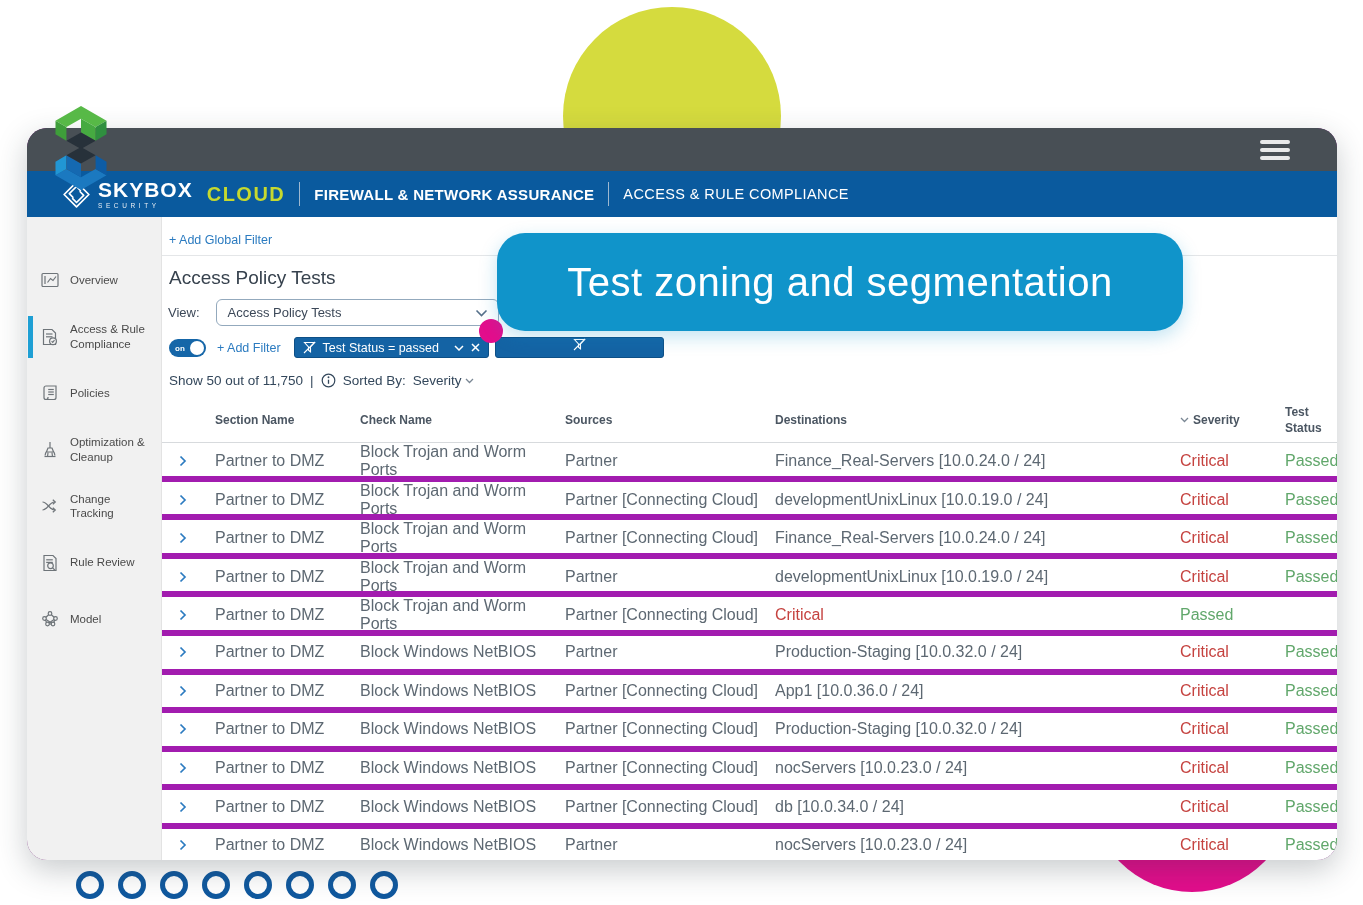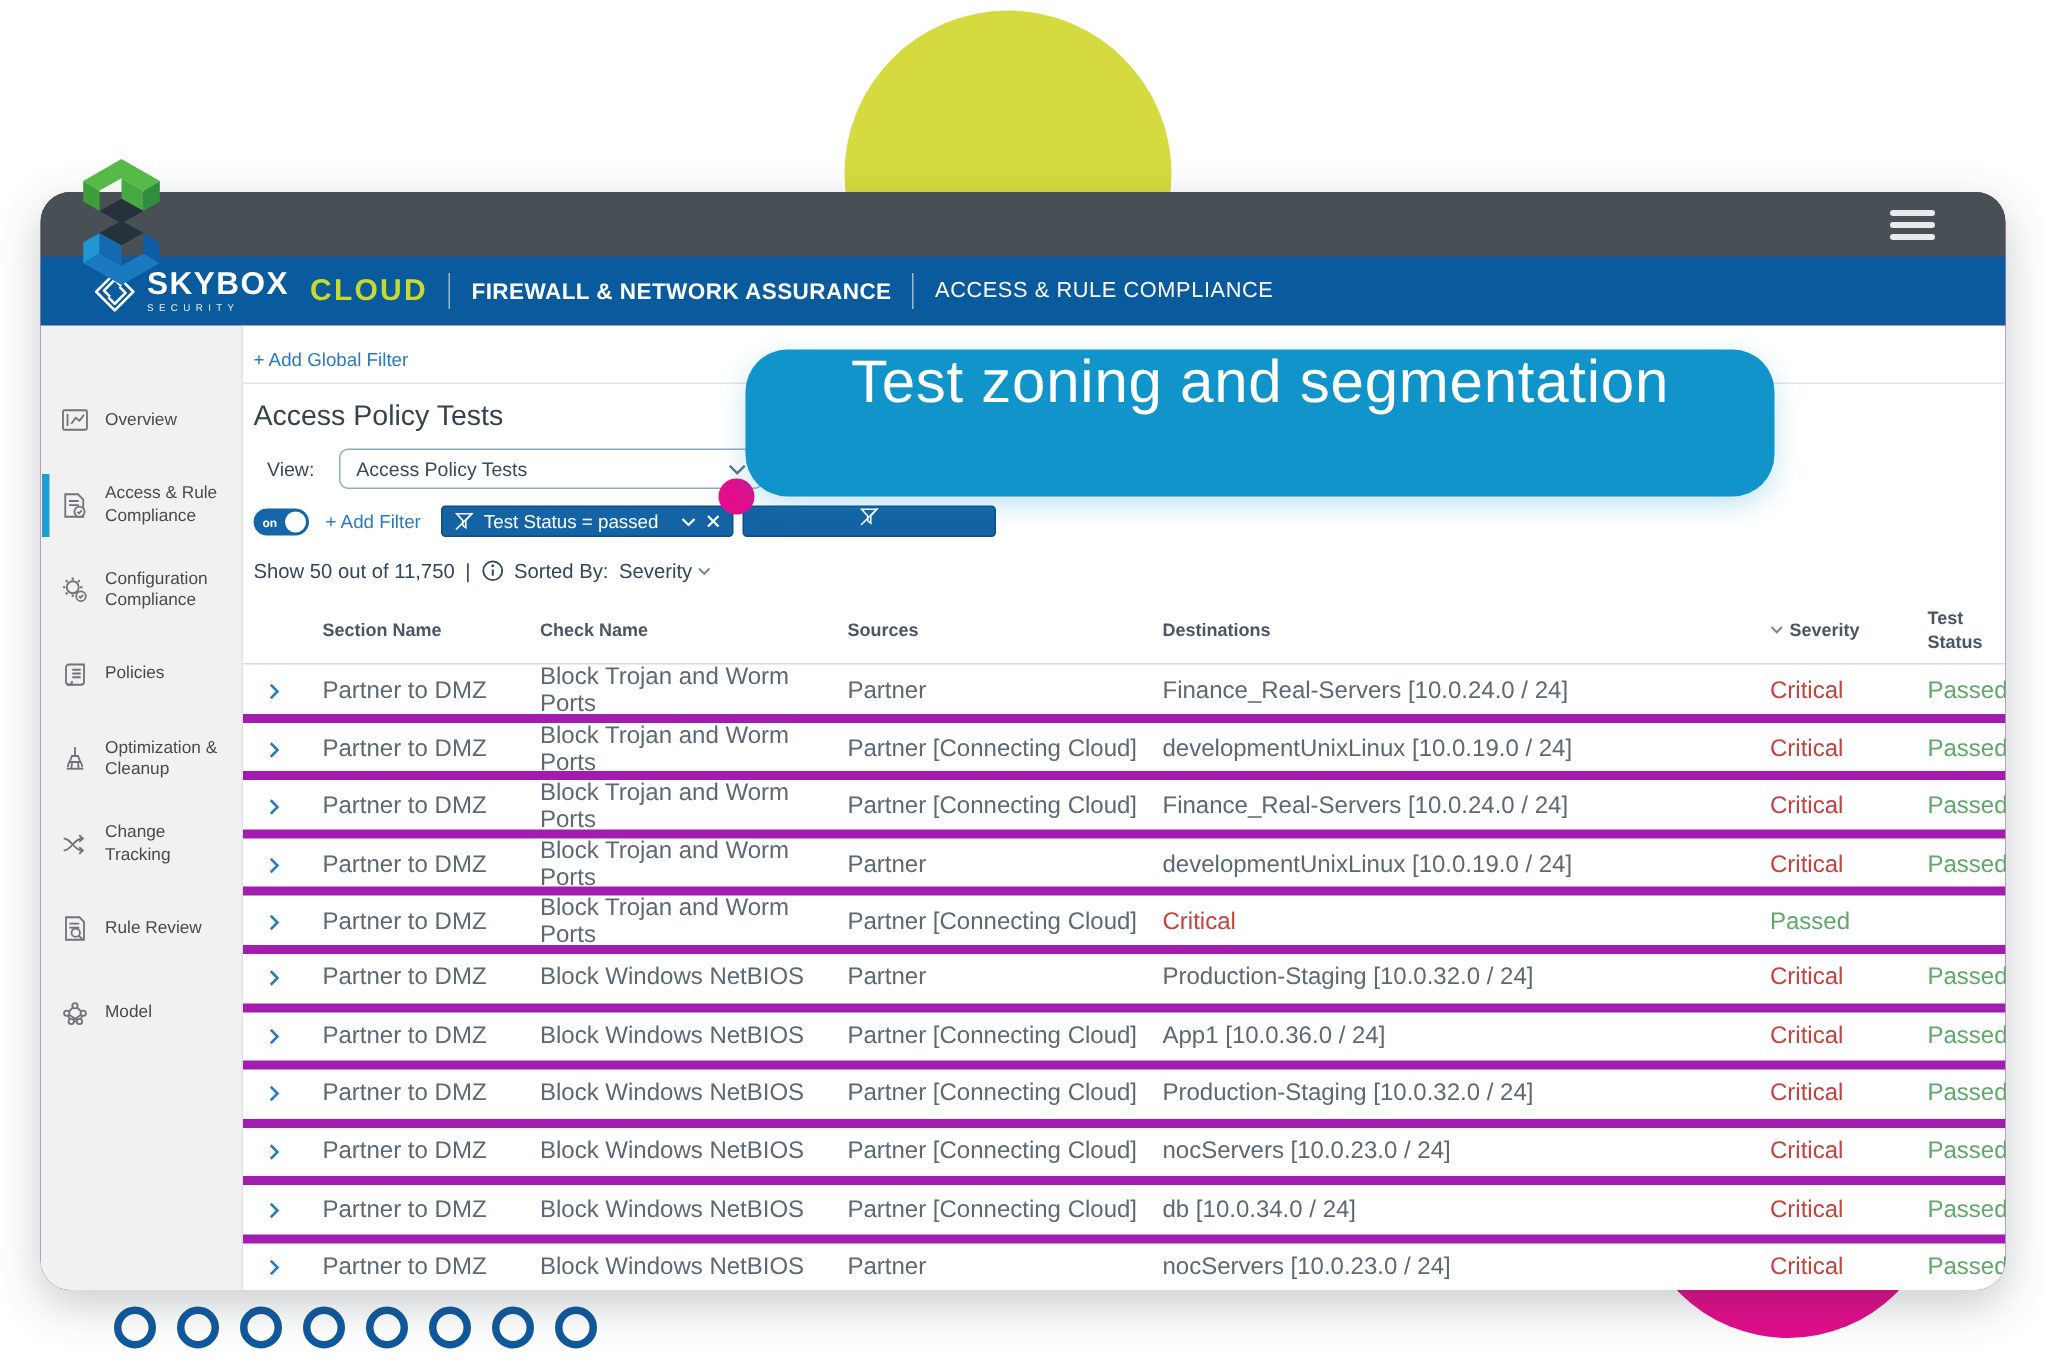--- a/index.html
+++ b/index.html
@@ -40,21 +40,21 @@
   .side-item { position:relative; display:flex; align-items:center; gap:9px; padding:0 8px 0 12px; height:46px; margin-bottom:10.5px; cursor:pointer; }
   .side-item .ic { flex:none; width:22px; display:flex; justify-content:center; }
   .side-item .lbl { font-size:11.5px; color:#4a4a4a; line-height:1.25; }
   .side-item.active::before { content:""; position:absolute; left:1px; top:2px; bottom:2px; width:5px; background:#1e9fd4; }
 
   
   .main { position:relative; flex:1; background:#fff; }
   .agf { position:absolute; left:7px; top:16px; font-size:12.5px; color:#2b7bc0; cursor:pointer; }
   .main-divider { position:absolute; left:0; right:0; top:38px; border-top:1px solid #e4e6e8; }
   .page-title { position:absolute; left:7px; top:50px; font-size:19px; font-weight:500; color:#37424e; }
-  .view-row { position:absolute; left:16px; top:82px; display:flex; align-items:center;justify-content:space-between; }
+  .view-row { position:absolute; left:6px; top:82px; display:flex; align-items:center;justify-content:space-between; }
   .view-label { font-size:13px; color:#3c4858; }
   .view-select { margin-left:16px; width:283px; height:27px; border:1.5px solid #93a9bd; border-radius:6px; display:flex; align-items:center; justify-content:space-between; padding:0 10px 0 11px; cursor:pointer; background:#fff; }
   .view-select .val { font-size:13px; color:#3c4858; }
 
   .filter-row { position:absolute; left:7px; top:120px; display:flex; align-items:center; }
   .toggle { width:37px; height:18px; border-radius:9px; background:#1566a8; position:relative; cursor:pointer; flex:none; }
   .toggle .t-lbl { position:absolute; left:6px; top:5px; font-size:8px; font-weight:bold; color:#fff; }
   .toggle .knob { position:absolute; right:2px; top:2px; width:14px; height:14px; border-radius:50%; background:#fff; }
   .add-filter { margin-left:11px; font-size:12.5px; color:#2b7bc0; cursor:pointer; }
   .chip { margin-left:13px; height:21px; background:#1463a4; border:1px solid #0d4f86; border-radius:3px; display:flex; align-items:center; gap:7px; padding:0 8px; cursor:pointer; }
@@ -70,21 +70,21 @@
   .thead, .trow { display:grid; grid-template-columns:53px 145px 205px 210px 405px 105px 80px; align-items:center; }
   .thead { height:45px; border-bottom:1px solid #d7dadd; font-size:12px; font-weight:bold; color:#4b5662; }
   .thead .th { line-height:1.35; }
   .th-sev { display:flex; align-items:center; gap:4px; cursor:pointer; }
   .trow { height:38.6px; border-bottom:6px solid #a21caf; font-size:16px; color:#5d6872; }
   .trow .chev { display:flex; justify-content:center; padding-right:12px; cursor:pointer; }
   .sev { color:#c5423f; }
   .status { color:#61a76b; }
 
   
-  .callout { position:absolute; left:497px; top:233px; width:686px; height:98px; background:#1094ca; border-radius:28px; display:flex; justify-content:center; z-index:50; box-shadow:0 6px 18px rgba(16,148,202,.25); }
+  .callout { position:absolute; left:497px; top:233px; width:686px; height:98px; background:#1094ca; border-radius:28px; display:flex; align-items:center; justify-content:center; z-index:50; box-shadow:0 6px 18px rgba(16,148,202,.25); }
   .callout .txt { color:#fff; font-size:40px; font-weight:400; letter-spacing:.5px; }
 
   svg { display:block; }
 </style>
 </head>
 <body>
 
 <div class="stage">
 
   <div class="circle-yellow"></div>
@@ -159,40 +159,20 @@
               <path d="M3.5,2.5 h8.5 l3.5,3.5 v11.5 h-12 z"></path>
               <line x1="6" y1="7" x2="12.5" y2="7"></line>
               <line x1="6" y1="9.8" x2="12.5" y2="9.8"></line>
               <circle cx="13" cy="14.2" r="3.4" fill="#f1f1f1"></circle>
               <polyline points="11.6,14.2 12.7,15.3 14.5,13.2"></polyline>
             </svg>
           </span>
           <span class="lbl">Access &amp; Rule Compliance</span>
         </div>
 
-        <div class="side-item">
-          <span class="ic">
-            <svg width="20" height="20" viewBox="0 0 20 20" stroke="#6e7479" fill="none" stroke-width="1.2">
-              <circle cx="8.5" cy="8.5" r="4"></circle>
-              <g stroke-width="1.4">
-                <line x1="8.5" y1="2" x2="8.5" y2="3.6"></line>
-                  <line x1="8.5" y1="13.4" x2="8.5" y2="15"></line>
-                <line x1="2" y1="8.5" x2="3.6" y2="8.5"></line>
-                  <line x1="13.4" y1="8.5" x2="15" y2="8.5"></line>
-                <line x1="3.9" y1="3.9" x2="5" y2="5"></line>
-                  <line x1="12" y1="12" x2="13.1" y2="13.1"></line>
-                <line x1="13.1" y1="3.9" x2="12" y2="5"></line>
-                  <line x1="5" y1="12" x2="3.9" y2="13.1"></line>
-              </g>
-              <circle cx="14" cy="14.5" r="3.2" fill="#f1f1f1"></circle>
-              <polyline points="12.7,14.5 13.7,15.5 15.4,13.5"></polyline>
-            </svg>
-          </span>
-          <span class="lbl">Configuration Compliance</span>
-        </div>
 
         <div class="side-item">
           <span class="ic">
             <svg width="20" height="20" viewBox="0 0 20 20" stroke="#6e7479" fill="none" stroke-width="1.2">
               <path d="M6,3 h10 v11.5 a2,2 0 0 1 -2,2 h-9"></path>
               <path d="M6,3 a2,2 0 0 0 -2,2 v9.5 a2,2 0 0 0 2,2 a2,2 0 0 0 2,-2 v-0.5"></path>
               <line x1="8.2" y1="6.5" x2="13.8" y2="6.5"></line>
               <line x1="8.2" y1="9" x2="13.8" y2="9"></line>
               <line x1="8.2" y1="11.5" x2="13.8" y2="11.5"></line>
             </svg>

